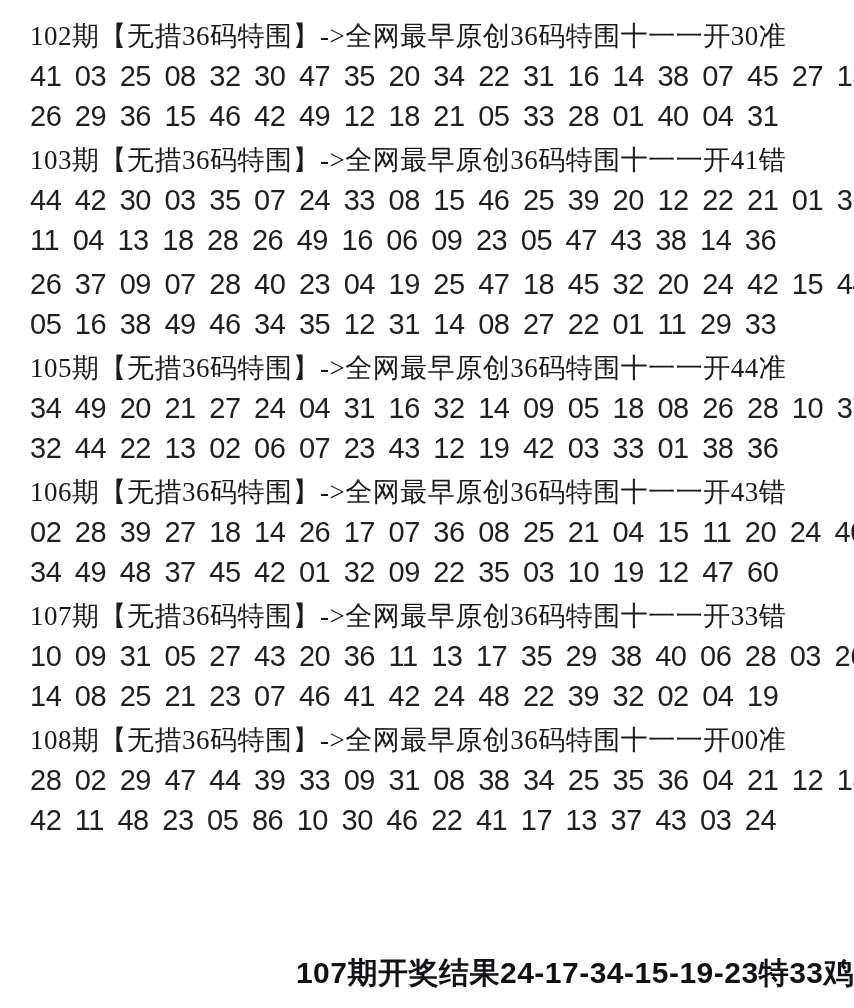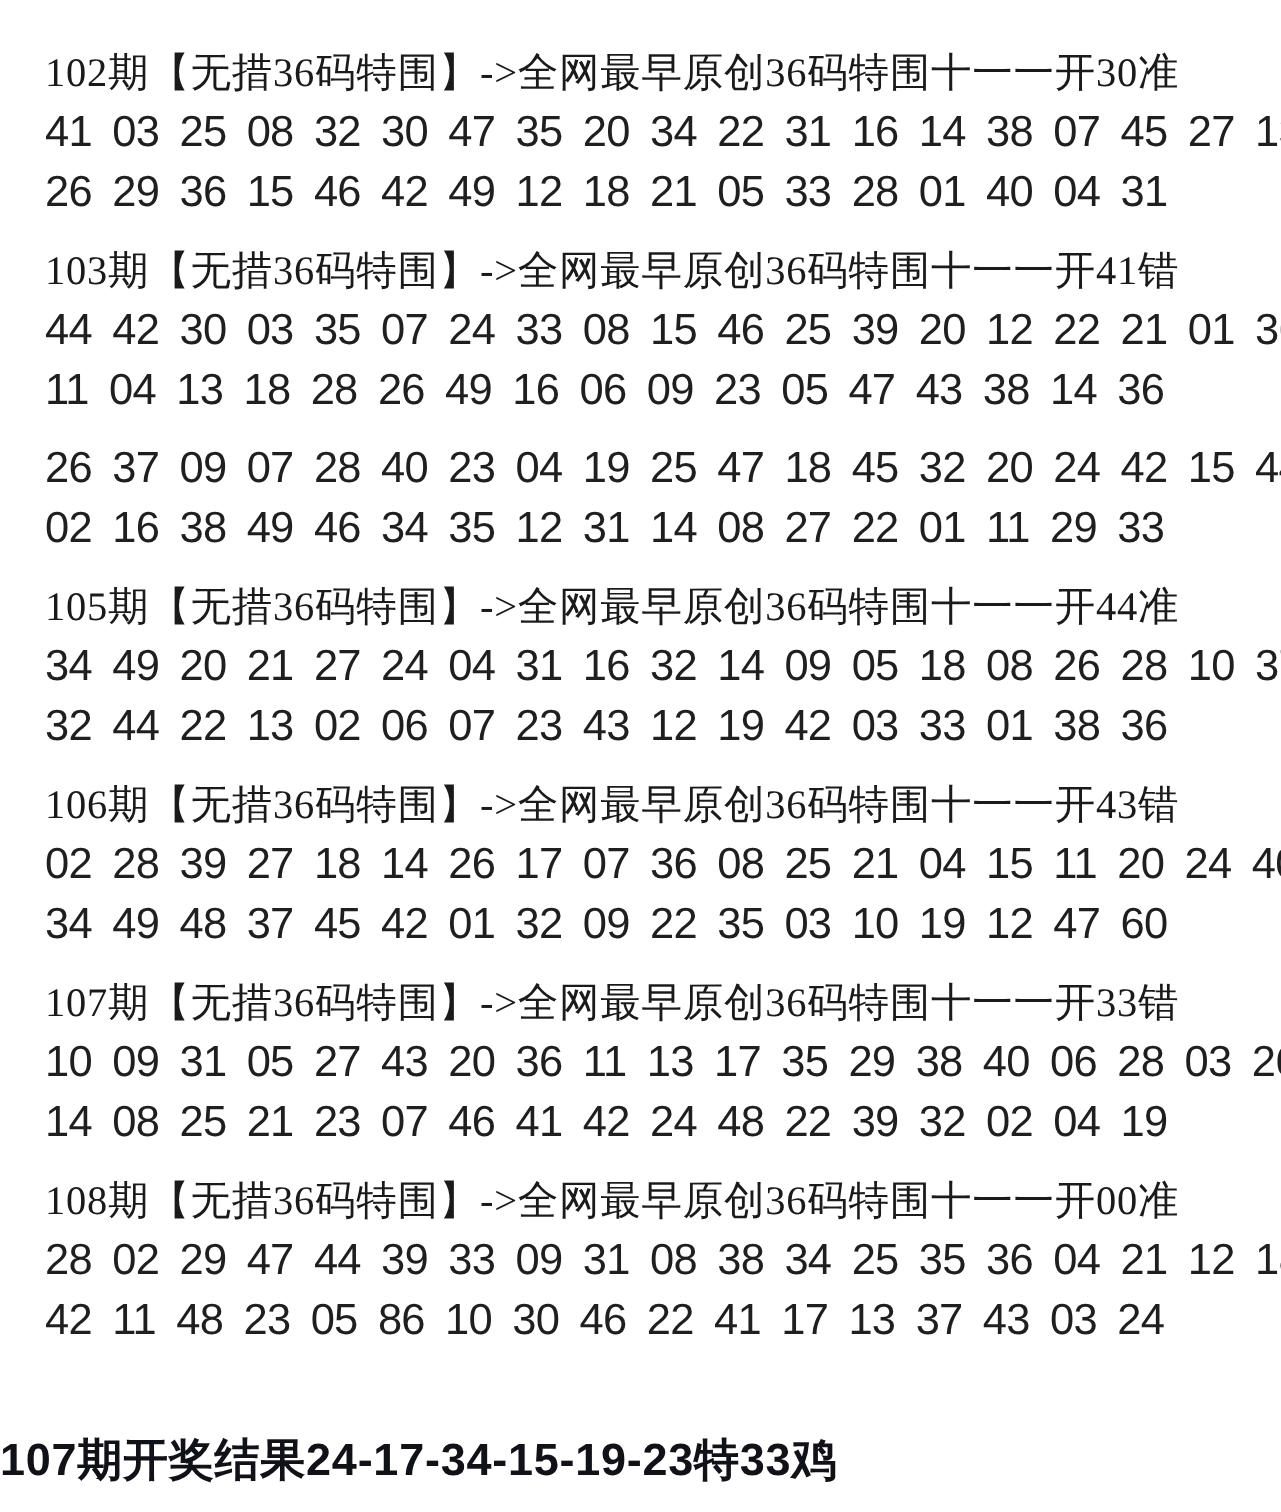--- a/index.html
+++ b/index.html
@@ -15,21 +15,20 @@
     width: 854px;
     height: 1008px;
     background: #ffffff;
   }
   .content {
     padding: 16px 26px 0 30px;
     color: #1a1a1a;
   }
   .block {
     margin-bottom: 4px;
-    margin-top: 12px;
   }
   .block-header {
     font-family: "Liberation Serif", "DejaVu Serif", serif;
     font-size: 27px;
     line-height: 40px;
     white-space: nowrap;
     letter-spacing: 0.5px;
     color: #1a1a1a;
   }
   .numbers-line {
@@ -39,21 +38,21 @@
     white-space: nowrap;
     word-spacing: 6px;
     letter-spacing: -0.5px;
     color: #1f1f1f;
   }
   .footer {
     position: absolute;
     left: 0;
     bottom: 14px;
     width: 100%;
-    text-align: left;
+    text-align: right;
     font-family: "Liberation Sans", "DejaVu Sans", sans-serif;
     font-weight: 700;
     font-size: 30px;
     color: #111118;
     letter-spacing: 0.5px;
     white-space: nowrap;
   }
 </style>
 </head>
 <body>
@@ -68,21 +67,21 @@
     </div>
 
     <div class="block">
       <div class="block-header">103期【无措36码特围】-&gt;全网最早原创36码特围十一一开41错</div>
       <div class="numbers-line">44 42 30 03 35 07 24 33 08 15 46 25 39 20 12 22 21 01 36</div>
       <div class="numbers-line">11 04 13 18 28 26 49 16 06 09 23 05 47 43 38 14 36</div>
     </div>
 
     <div class="block">
       <div class="numbers-line">26 37 09 07 28 40 23 04 19 25 47 18 45 32 20 24 42 15 44</div>
-      <div class="numbers-line">02 16 38 49 46 34 35 12 31 14 08 27 22 01 11 29 33</div>
+      <div class="numbers-line">05 16 38 49 46 34 35 12 31 14 08 27 22 01 11 29 33</div>
     </div>
 
     <div class="block">
       <div class="block-header">105期【无措36码特围】-&gt;全网最早原创36码特围十一一开44准</div>
       <div class="numbers-line">34 49 20 21 27 24 04 31 16 32 14 09 05 18 08 26 28 10 37</div>
       <div class="numbers-line">32 44 22 13 02 06 07 23 43 12 19 42 03 33 01 38 36</div>
     </div>
 
     <div class="block">
       <div class="block-header">106期【无措36码特围】-&gt;全网最早原创36码特围十一一开43错</div>

